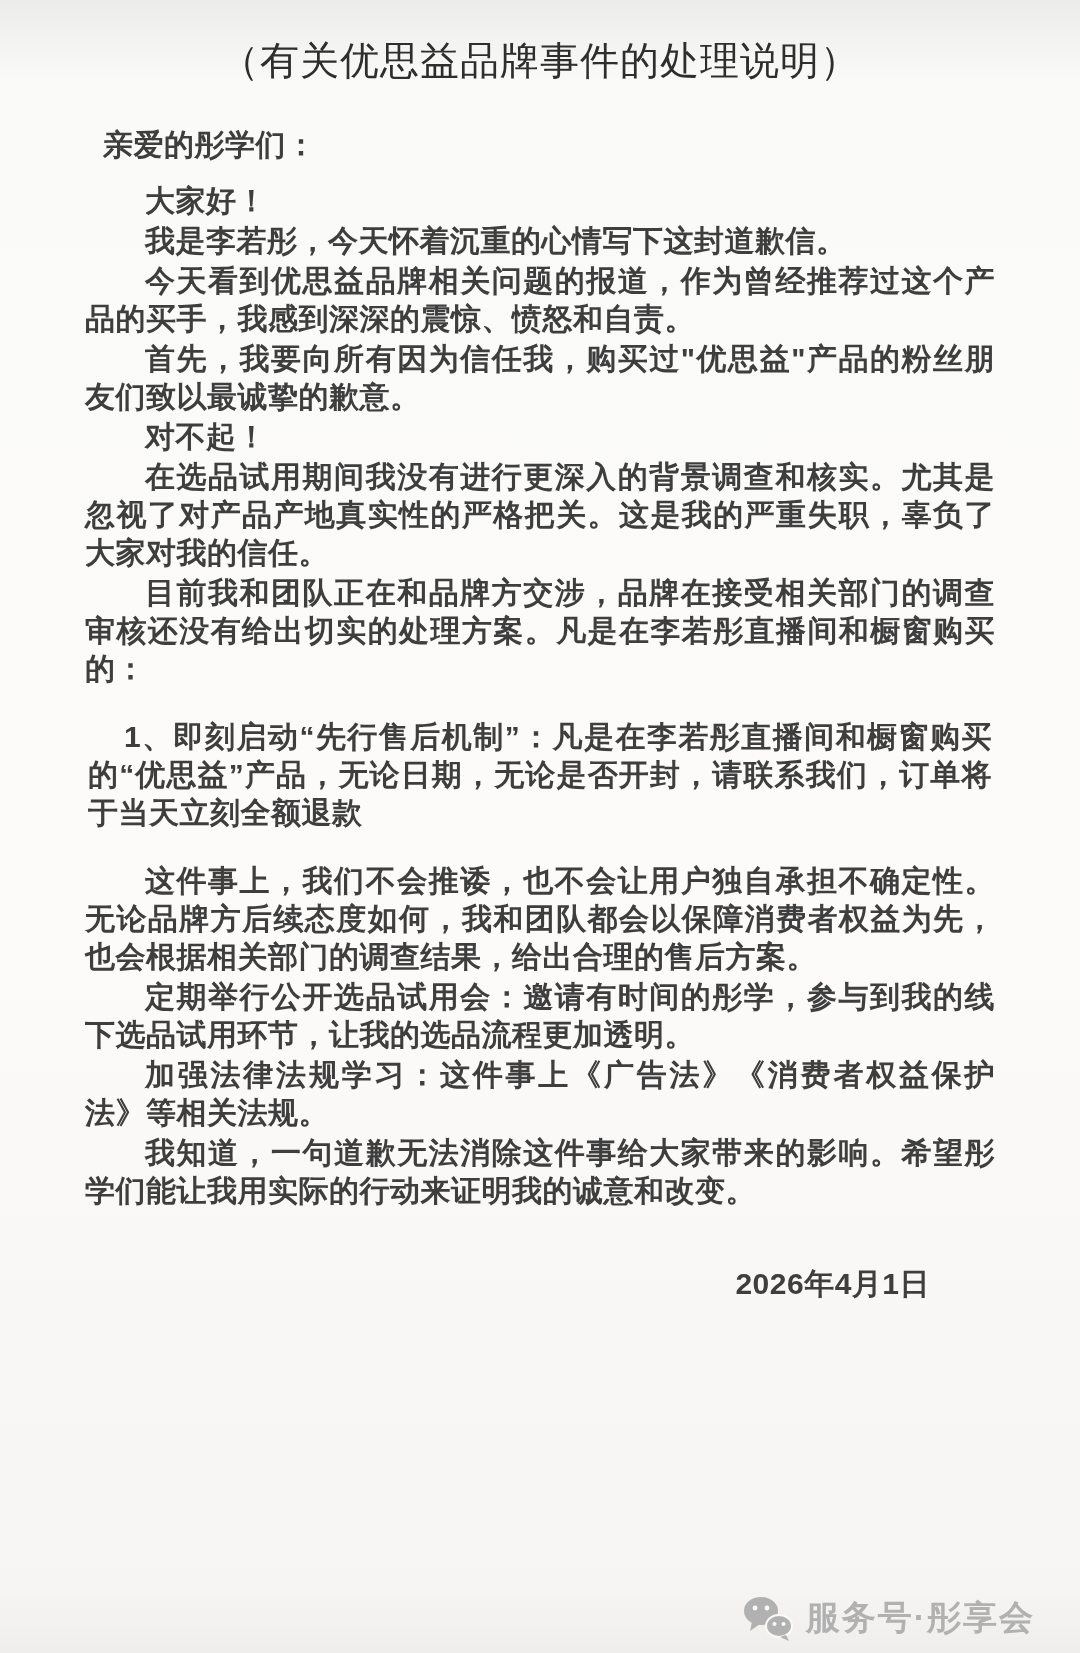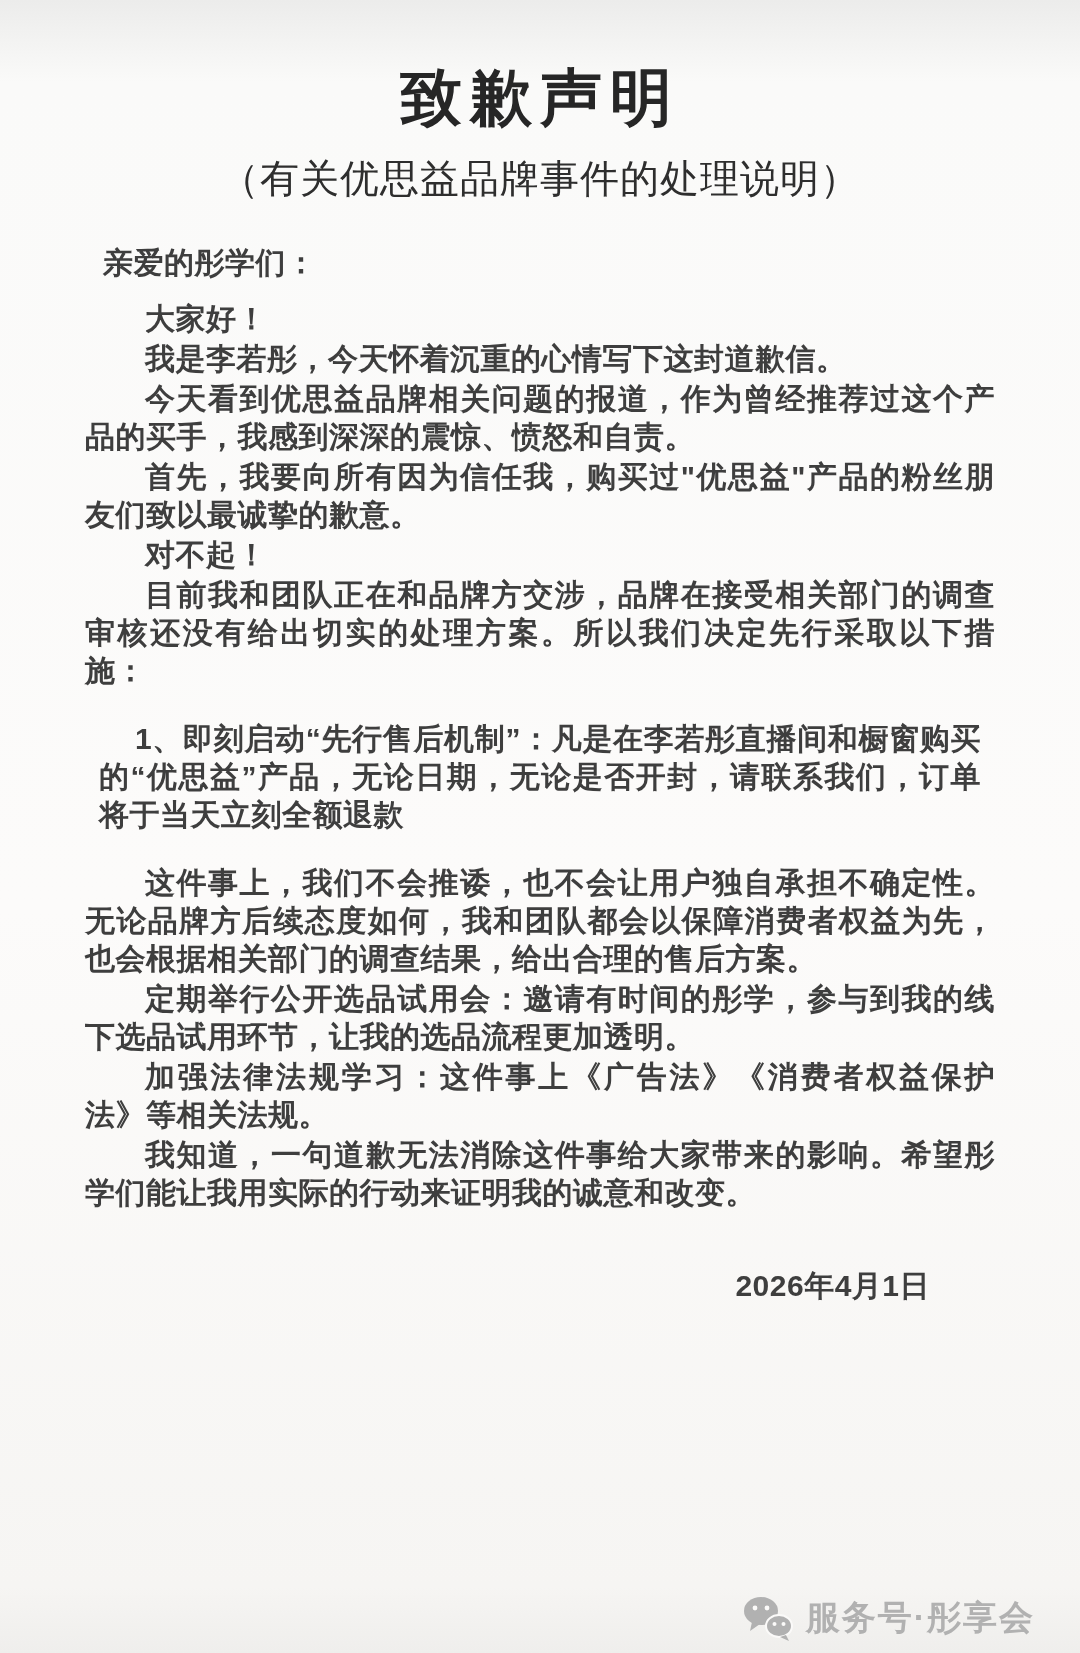--- a/index.html
+++ b/index.html
@@ -51,21 +51,21 @@
     margin: 18px;
   }
   .para {
     margin: 2px 0 0 0;
     text-indent: 2em;
   }
   .measures {
     margin: 30px 0 30px 0;
   }
   .measure {
-    margin: 14px;
+    margin: 3px;
     text-indent: 1.2em;
   }
   .signature-block {
     margin-top: 48px;
     text-align: right;
     padding-right: 65px;
     line-height: 52px;
   }
   .watermark {
     position: absolute;
@@ -83,32 +83,32 @@
     display: block;
     width: 52px;
     height: 46px;
   }
 </style>
 </head>
 <body>
 
 <div class="page">
 
-  <h1 class="doc-title">致歉声明</h1>
   <div class="doc-subtitle">（有关优思益品牌事件的处理说明）</div>
 
   <div class="letter">
     <p class="salutation">亲爱的彤学们：</p>
 
     <p class="para">大家好！</p>
     <p class="para">我是李若彤，今天怀着沉重的心情写下这封道歉信。</p>
     <p class="para">今天看到优思益品牌相关问题的报道，作为曾经推荐过这个产品的买手，我感到深深的震惊、愤怒和自责。</p>
     <p class="para">首先，我要向所有因为信任我，购买过"优思益"产品的粉丝朋友们致以最诚挚的歉意。</p>
     <p class="para">对不起！</p>
-    <p class="para">目前我和团队正在和品牌方交涉，品牌在接受相关部门的调查审核还没有给出切实的处理方案。所以我们决定先行采取以下措施：</p>
+    <p class="para">在选品试用期间我没有进行更深入的背景调查和核实。尤其是忽视了对产品产地真实性的严格把关。这是我的严重失职，辜负了大家对我的信任。</p>
+    <p class="para">目前我和团队正在和品牌方交涉，品牌在接受相关部门的调查审核还没有给出切实的处理方案。凡是在李若彤直播间和橱窗购买的：</p>
 
     <div class="measures">
       <p class="measure">1、即刻启动“先行售后机制”：凡是在李若彤直播间和橱窗购买的“优思益”产品，无论日期，无论是否开封，请联系我们，订单将于当天立刻全额退款</p>
     </div>
 
     <p class="para">这件事上，我们不会推诿，也不会让用户独自承担不确定性。无论品牌方后续态度如何，我和团队都会以保障消费者权益为先，也会根据相关部门的调查结果，给出合理的售后方案。</p>
     <p class="para">定期举行公开选品试用会：邀请有时间的彤学，参与到我的线下选品试用环节，让我的选品流程更加透明。</p>
     <p class="para">加强法律法规学习：这件事上《广告法》《消费者权益保护法》等相关法规。</p>
     <p class="para">我知道，一句道歉无法消除这件事给大家带来的影响。希望彤学们能让我用实际的行动来证明我的诚意和改变。</p>
 

